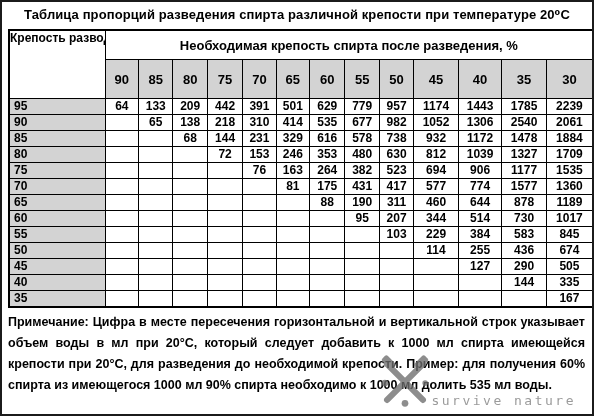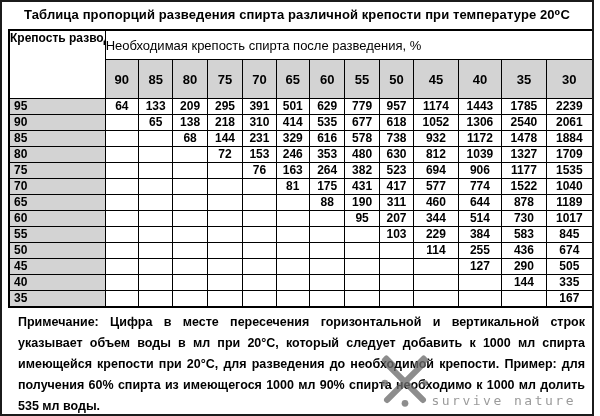--- a/index.html
+++ b/index.html
@@ -18,37 +18,37 @@
     border:2px solid #000;
   }
   table.dilution th,table.dilution td{
     border:1px solid #000;padding:0;overflow:hidden;white-space:nowrap;
   }
   th.corner{
     background:#fff;font-size:12px;font-weight:bold;text-align:left;
     vertical-align:top;padding:2px 2px 0 4px;line-height:15px;white-space:normal;
   }
   th.span-h{
-    background:#fff;font-size:13px;font-weight:normal;height:28px;
-    text-align:left;vertical-align:middle;margin-top:7px;
+    background:#fff;font-size:13px;font-weight:bold;height:28px;
+    text-align:center;vertical-align:middle;margin-top:7px;
   }
   th.col-h{
     background:#d3d3d3;font-size:13px;font-weight:bold;height:38px;
     text-align:center;vertical-align:middle;
   }
   tbody th.row-h{
     background:#d3d3d3;font-size:12px;font-weight:bold;text-align:left;
     padding-left:4px;height:15px;line-height:15px;
   }
   tbody td{
     background:#fff;font-size:12px;font-weight:bold;text-align:center;
     height:15px;line-height:15px;
   }
   .note{
-    margin:4px 7px 0 16px;font-size:12.5px;font-weight:bold;
+    margin:4px 7px 0 6px;font-size:12.5px;font-weight:bold;
     line-height:21px;text-align:justify;
   }
   .watermark{
     position:absolute;right:6px;bottom:6px;width:175px;height:52px;
     pointer-events:none;
   }
   .wm-icon{position:absolute;left:-34px;top:-2px;opacity:.78;}
   .wm-brand{
     position:absolute;right:2px;top:-6px;
     font-size:30px;font-weight:bold;letter-spacing:1px;
@@ -104,42 +104,42 @@
           <th class="col-h">35</th>
           <th class="col-h">30</th>
         </tr>
     </thead>
     <tbody id="table-body">
         <tr>
           <th class="row-h">95</th>
           <td>64</td>
           <td>133</td>
           <td>209</td>
-          <td>295</td>
+          <td>442</td>
           <td>391</td>
           <td>501</td>
           <td>629</td>
           <td>779</td>
           <td>957</td>
           <td>1174</td>
           <td>1443</td>
           <td>1785</td>
           <td>2239</td>
         </tr>
         <tr>
           <th class="row-h">90</th>
           <td></td>
           <td>65</td>
           <td>138</td>
           <td>218</td>
           <td>310</td>
           <td>414</td>
           <td>535</td>
           <td>677</td>
-          <td>618</td>
+          <td>982</td>
           <td>1052</td>
           <td>1306</td>
           <td>2540</td>
           <td>2061</td>
         </tr>
         <tr>
           <th class="row-h">85</th>
           <td></td>
           <td></td>
           <td>68</td>
@@ -192,22 +192,22 @@
           <td></td>
           <td></td>
           <td></td>
           <td></td>
           <td>81</td>
           <td>175</td>
           <td>431</td>
           <td>417</td>
           <td>577</td>
           <td>774</td>
-          <td>1522</td>
-          <td>1040</td>
+          <td>1577</td>
+          <td>1360</td>
         </tr>
         <tr>
           <th class="row-h">65</th>
           <td></td>
           <td></td>
           <td></td>
           <td></td>
           <td></td>
           <td></td>
           <td>88</td>

